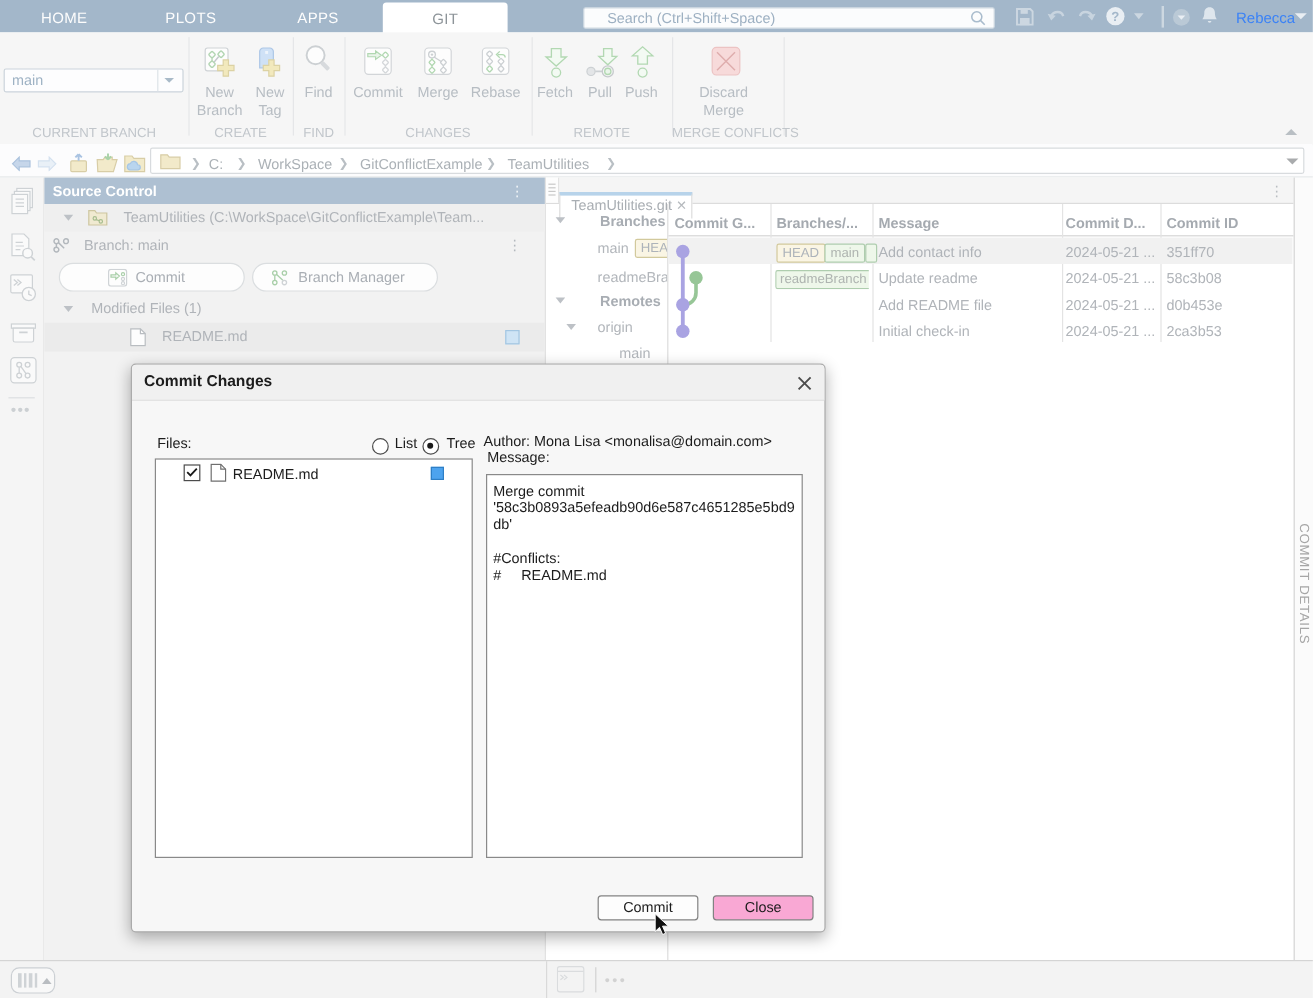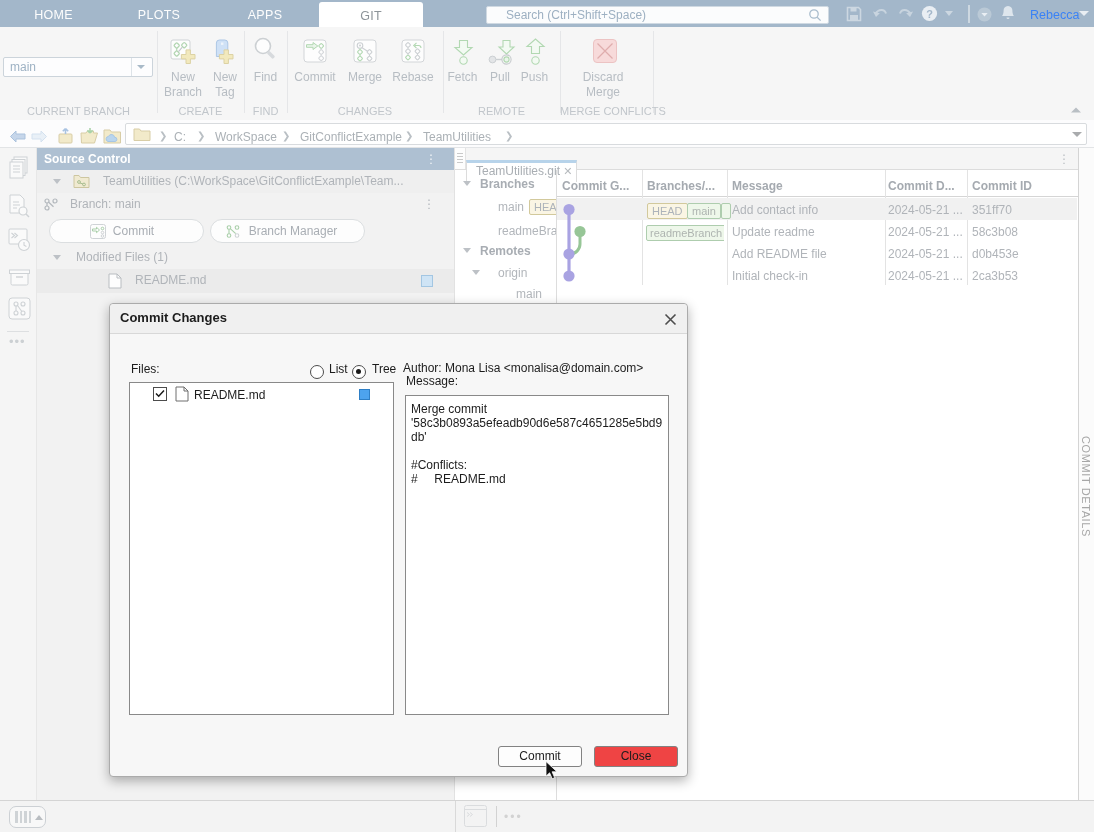--- a/index.html
+++ b/index.html
@@ -27,21 +27,21 @@
   #srcpanel{left:37px;top:148px;width:418px;height:652px;background:#f2f2f2;border-right:1px solid #e2e2e2;box-sizing:border-box;}
   #srchead{left:0;top:0;width:417px;height:22px;background:#aec0d2;color:#fff;font-weight:bold;font-size:12px;line-height:22px;}
   .prow{position:absolute;left:0;width:417px;height:23px;font-size:12px;color:#b0b4b9;line-height:23px;white-space:nowrap;}
   .caret{position:absolute;width:0;height:0;border-left:4.5px solid transparent;border-right:4.5px solid transparent;border-top:5.5px solid #bdc1c6;}
   .pbtn{position:absolute;top:0;height:24px;background:#fdfdfd;border:1px solid #dbdee0;border-radius:12px;box-sizing:border-box;color:#a9aeb4;font-size:12px;line-height:22px;text-align:center;}
   
   #rpanel{left:455px;top:148px;width:623px;height:652px;background:#fff;}
   #rtabbar{left:0;top:0;width:623px;height:22px;background:#f5f5f5;border-bottom:1px solid #dcdcdc;box-sizing:border-box;}
   #rtab{left:11px;top:0;width:111px;height:22px;background:#fff;border-left:1px solid #dcdcdc;border-right:1px solid #dcdcdc;border-top:3px solid #b7d3ea;box-sizing:border-box;color:#a9aeb3;font-size:12px;line-height:17px;padding-left:9px;margin-top:12px;}
   .treetxt{position:absolute;font-size:12px;color:#b2b6bb;white-space:nowrap;}
-  .treebold{position:absolute;font-size:12px;font-weight:bold;color:#a8adb3;white-space:nowrap;}
+  .treebold{position:absolute;font-size:12px;font-weight:bold;color:#a8adb3;white-space:nowrap;margin-left:20px;}
   .th{position:absolute;top:3px;height:26px;line-height:26px;font-size:12px;font-weight:bold;color:#a5aab0;white-space:nowrap;}
   .badge{position:absolute;height:16px;border-radius:2px;font-size:11px;line-height:15px;padding:0 4px;box-sizing:border-box;white-space:nowrap;}
   .bhead{background:#faf5e4;border:1px solid #d2c99c;color:#adb3ba;}
   .bgreen{background:#eef7ea;border:1px solid #aecdae;color:#aeb4b0;}
   .cell{position:absolute;font-size:12px;color:#b0b4b9;white-space:nowrap;}
   
   #cdetails{left:1078px;top:148px;width:16px;height:652px;background:#fbfbfb;border-left:1px solid #d4d4d4;box-sizing:border-box;}
   
   #botbar{left:0;top:800px;width:1094px;height:32px;background:#f3f3f3;border-top:1px solid #d4d4d4;box-sizing:border-box;}
   
@@ -468,19 +468,19 @@
         </svg>
       <div class="dtxt" style="left:64px;top:5px;">README.md</div>
       <div class="abs" style="left:229px;top:6px;width:11px;height:11px;background:#4da3ee;border:1px solid #2e7fc6;box-sizing:border-box;"></div>
     </div>
 
     <div class="dtxt" style="left:293px;top:57px;">Author: Mona Lisa &lt;monalisa@domain.com&gt;</div>
     <div class="dtxt" style="left:296px;top:70px;">Message:</div>
     <div class="abs" style="left:295px;top:91px;width:264px;height:320px;background:#fff;border:1px solid #898989;box-sizing:border-box;font-size:12px;color:#1c1c1c;line-height:14px;padding:6px 0 0 5px;">Merge commit<br>'58c3b0893a5efeadb90d6e587c4651285e5bd9<br>db'<br><br>#Conflicts:<br>#&nbsp;&nbsp;&nbsp;&nbsp;&nbsp;README.md</div>
 
     <div class="abs" style="left:388px;top:442px;width:84px;height:21px;background:#fdfdfd;border:1px solid #828282;border-radius:3px;box-sizing:border-box;text-align:center;font-size:12px;color:#1c1c1c;line-height:19px;">Commit</div>
-    <div class="abs" style="left:484px;top:442px;width:84px;height:21px;background:#ef4444;border:1px solid #828282;border-radius:3px;box-sizing:border-box;text-align:center;font-size:12px;color:#1c1c1c;line-height:19px;">Close</div>
+    <div class="abs" style="left:484px;top:442px;width:84px;height:21px;background:#f9a8d4;border:1px solid #828282;border-radius:3px;box-sizing:border-box;text-align:center;font-size:12px;color:#1c1c1c;line-height:19px;">Close</div>
   </div>
 
   <svg class="abs" style="left:545px;top:761px;" width="14" height="21" viewBox="0 0 14 21">
       <path d="M1 0.5 L1 15.2 L4.6 11.8 L7.2 17.8 L9.7 16.7 L7.1 10.8 L12 10.8 Z" fill="#111" stroke="#fff" stroke-width="0.8"></path>
     </svg>
 </div>
 
 </body></html>

